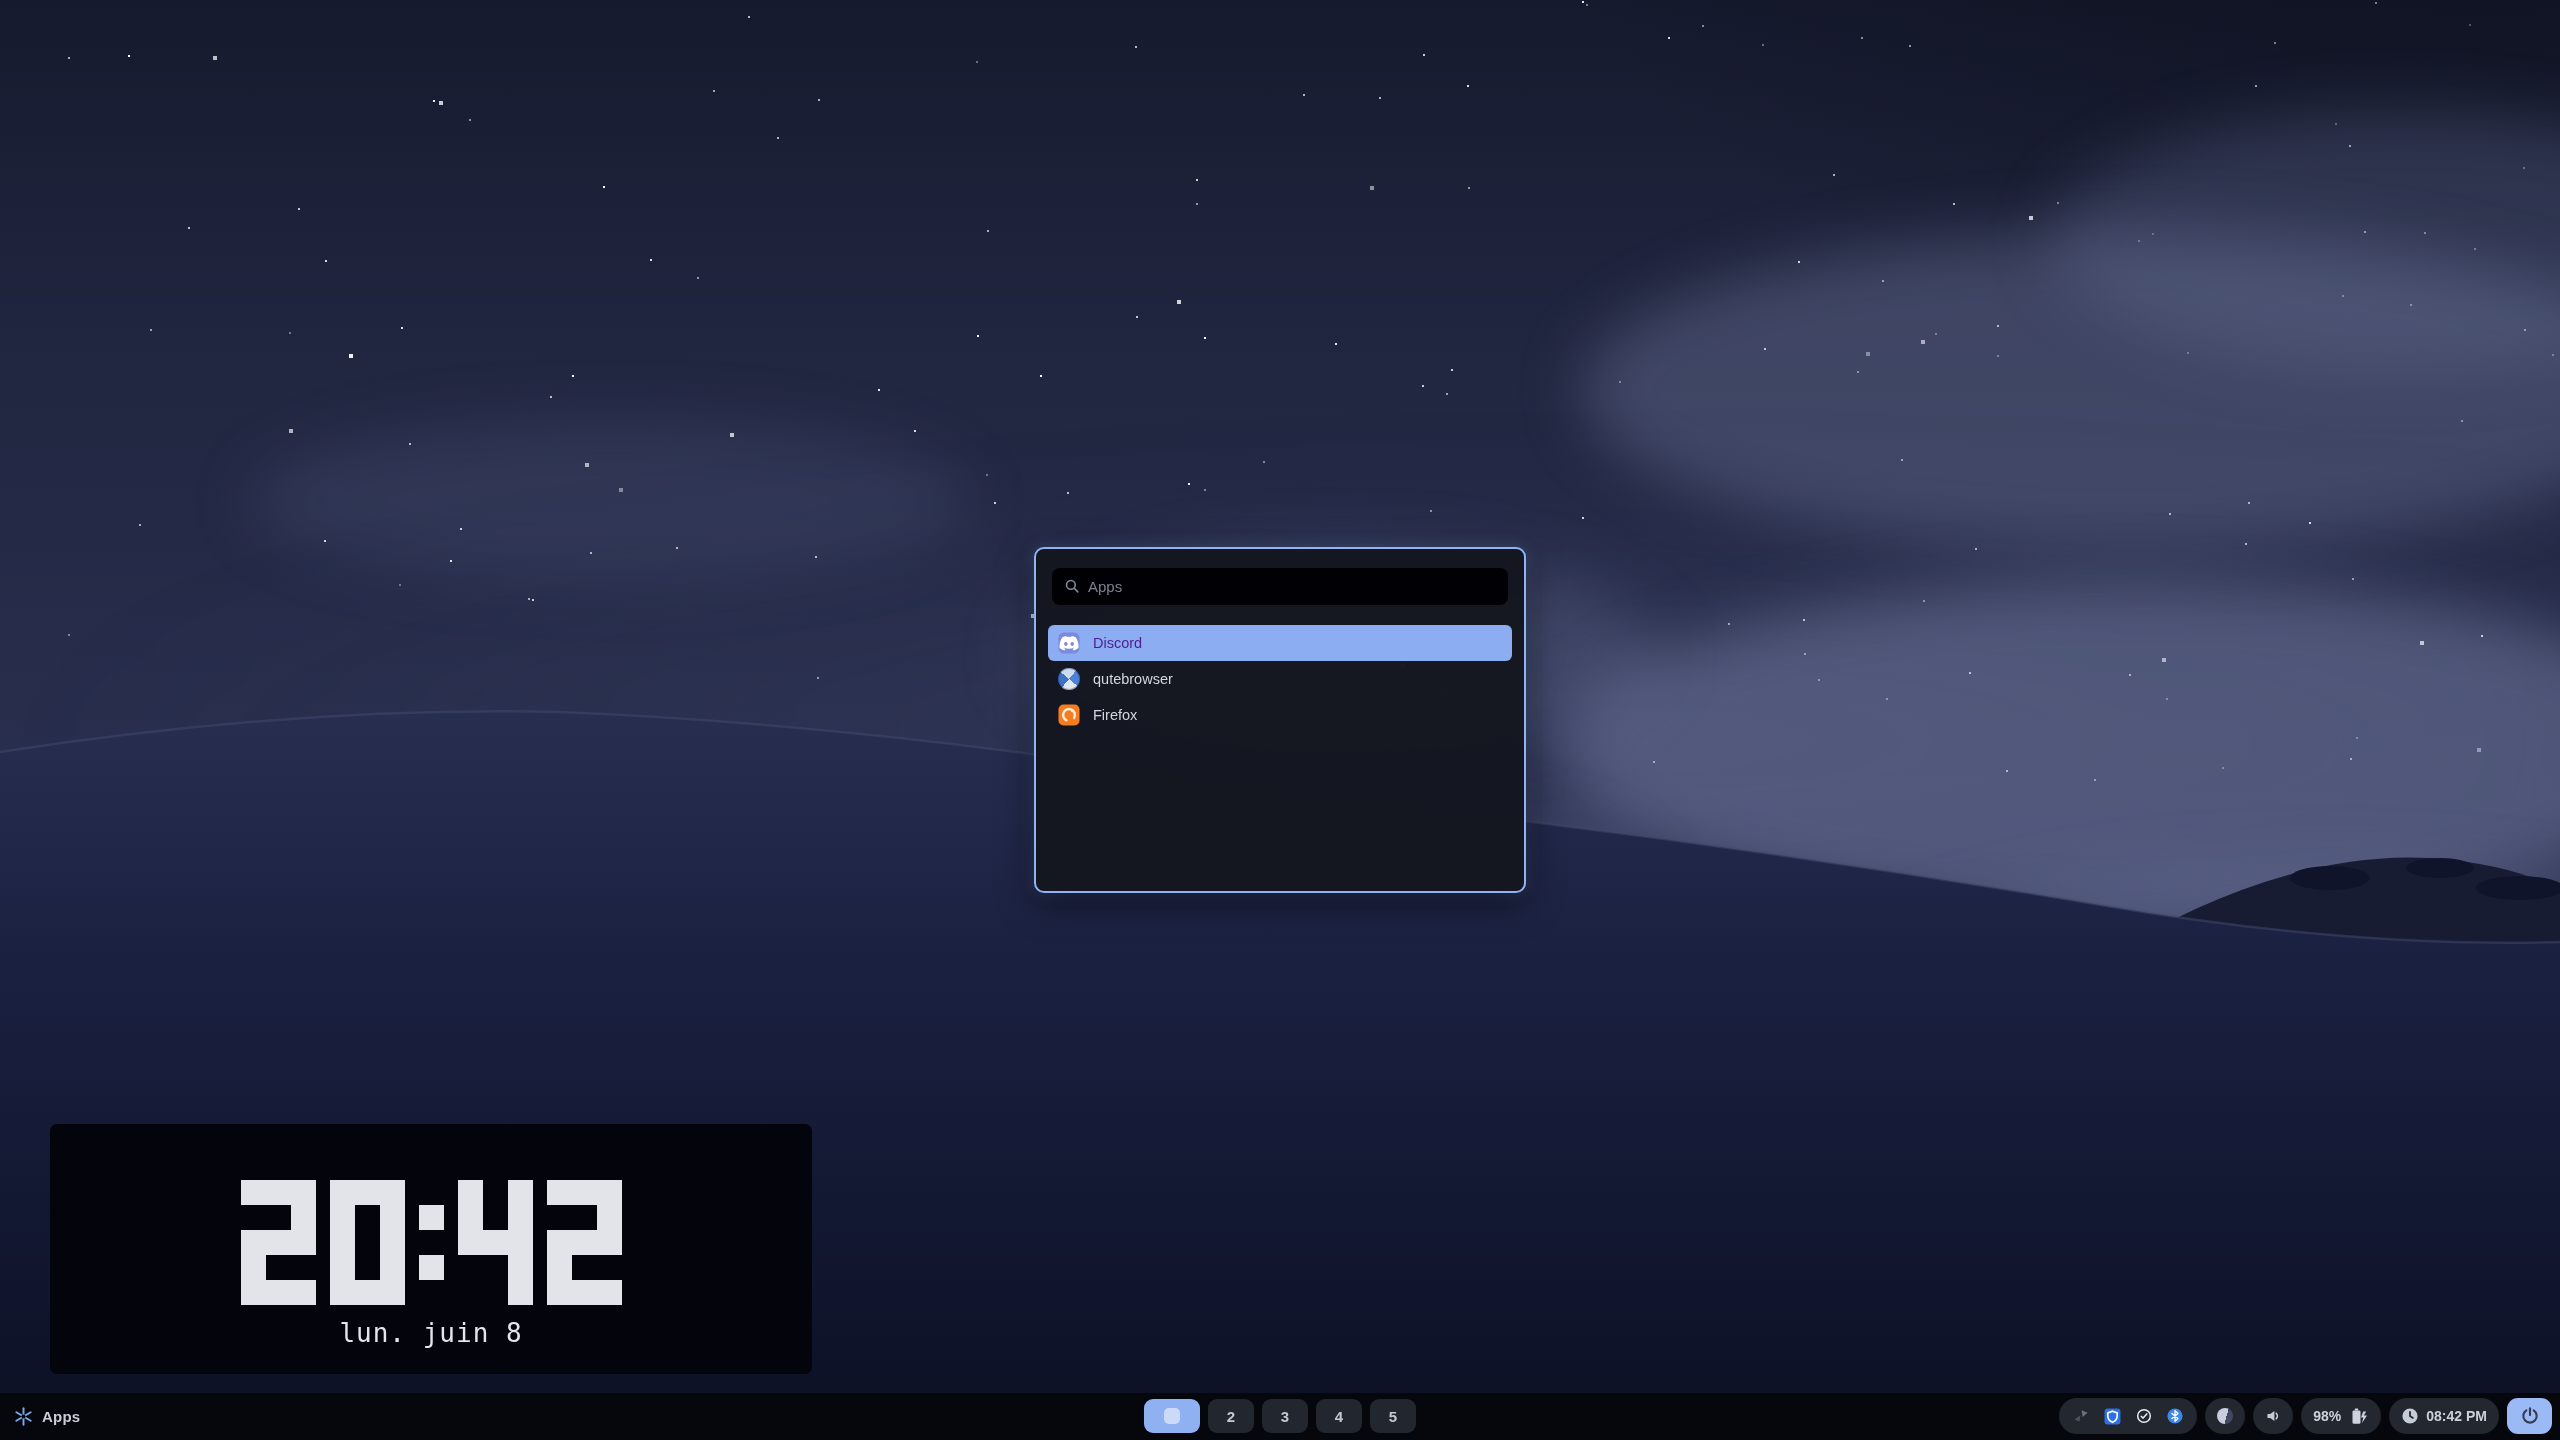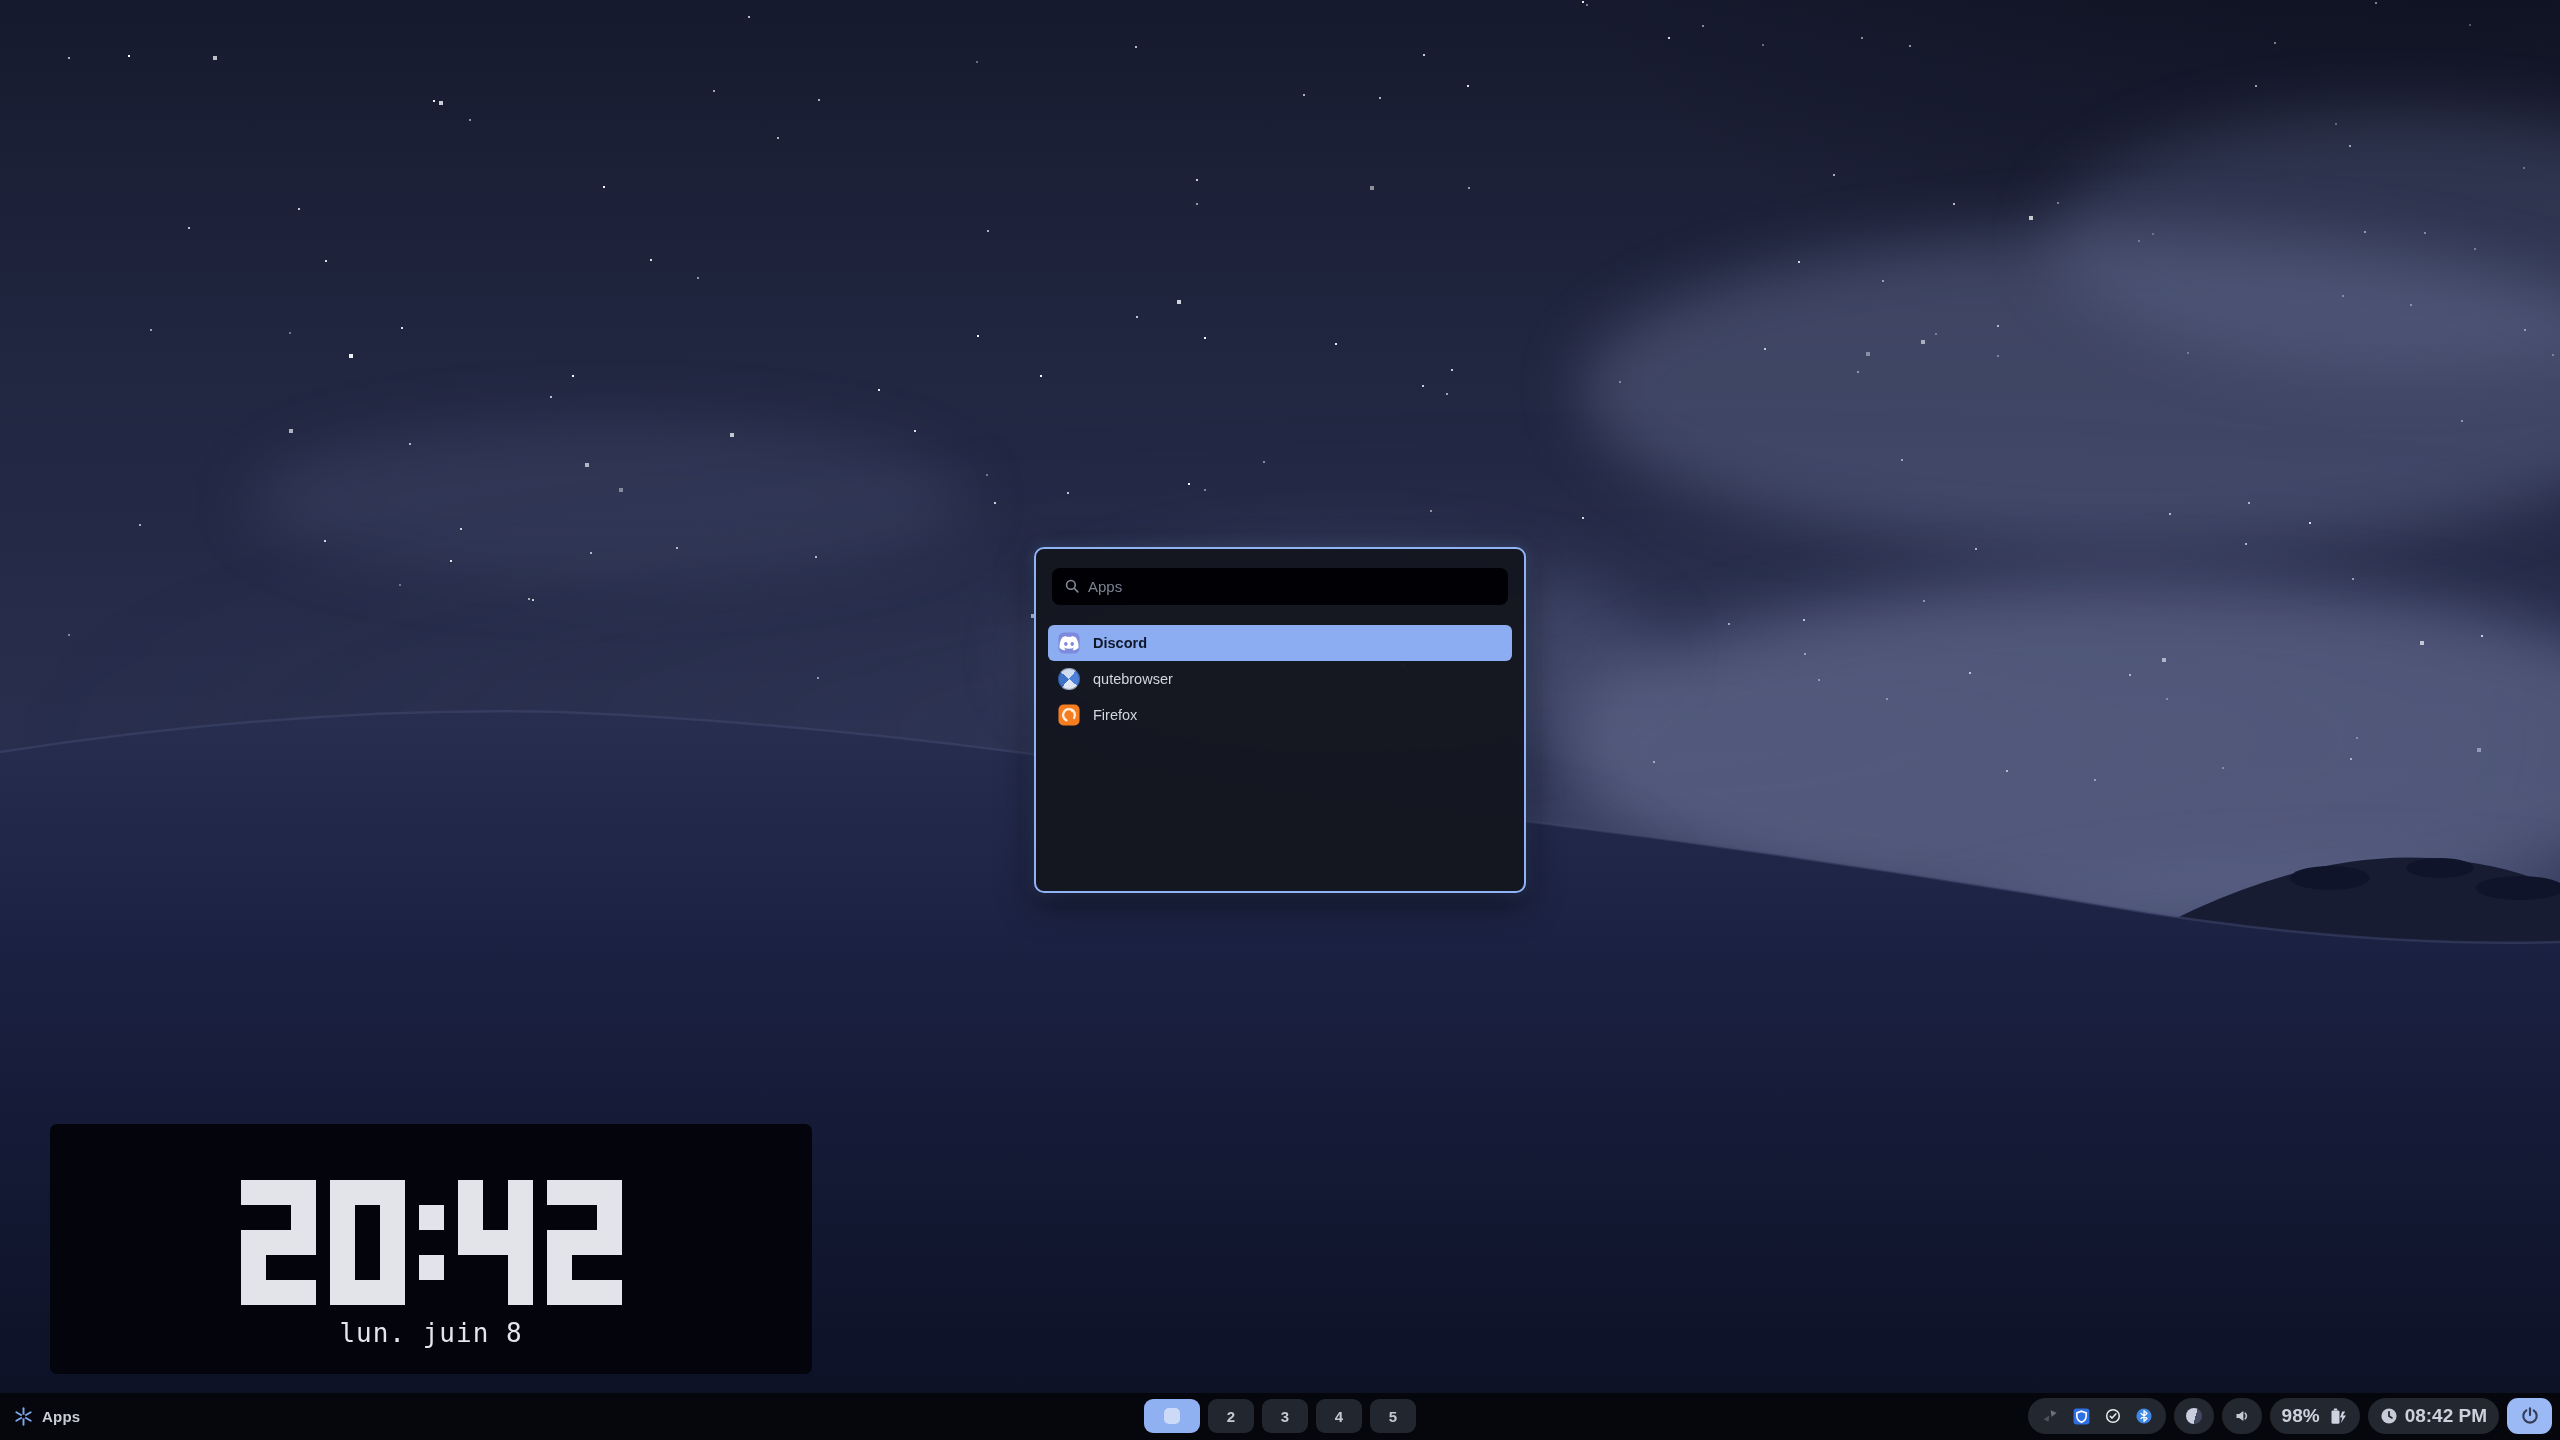--- a/index.html
+++ b/index.html
@@ -33,40 +33,40 @@
     box-shadow:0 10px 34px rgba(0,0,0,.55),0 0 16px rgba(120,160,240,.28);}
   .search-box{position:absolute;left:16px;right:16px;top:19px;height:37px;background:#010105;
     border-radius:8px;display:flex;align-items:center;padding:0 12px;box-sizing:border-box;gap:5px;}
   .search-box svg{flex:0 0 auto;}
   .search-input{flex:1;background:transparent;border:none;outline:none;color:#d0d4de;
     font-size:15px;font-family:"Liberation Sans",sans-serif;}
   .search-input::placeholder{color:#7c8292;}
   .app-list{position:absolute;left:12px;right:12px;top:76px;}
   .app-row{height:36px;display:flex;align-items:center;gap:13px;padding:0 10px;border-radius:6px;
     font-size:14.5px;color:#d2d6df;}
-  .app-row.selected{background:#8cadf2;color:#0f172a;font-weight:bold;}
+  .app-row.selected{background:#8cadf2;color:#4c1d95;}
   .app-icon{width:22px;height:22px;flex:0 0 auto;display:flex;align-items:center;justify-content:center;}
   .qb-icon{width:22px;height:22px;border-radius:50%;
     background:conic-gradient(from 40deg,#4d82d8 0 90deg,#dfe7f4 90deg 180deg,#3f72c6 180deg 270deg,#cfdcf0 270deg 360deg);
     box-shadow:inset 0 0 0 1px rgba(20,40,80,.35);}
   .nl-circle{width:16px;height:16px;border-radius:50%;
     background:linear-gradient(105deg,#c9cede 58%,#434960 58%);}
 
   
   .taskbar{position:absolute;left:0;top:1393px;width:2560px;height:47px;background:#05070d;}
   .bar-left{position:absolute;left:14px;top:0;height:47px;display:flex;align-items:center;gap:9px;}
   .apps-label{font-weight:bold;font-size:15px;color:#c9cdd6;letter-spacing:.2px;}
   .workspaces{position:absolute;left:50%;top:6px;transform:translateX(-50%);display:flex;gap:8px;}
   .ws{height:34px;min-width:46px;border-radius:9px;background:#22262f;color:#c3c9d4;
     font-weight:bold;font-size:15px;display:flex;align-items:center;justify-content:center;}
   .ws.active{min-width:56px;background:#8fb1f1;}
   .ws-dot{width:16px;height:16px;border-radius:5px;background:#ccdaf8;}
   .bar-right{position:absolute;right:8px;top:5px;display:flex;align-items:center;gap:8px;}
   .pill{height:36px;background:#23272f;border-radius:18px;display:flex;align-items:center;
-    gap:7px;padding:0 12px;color:#ccd2dd;font-weight:bold;font-size:19px;}
+    gap:7px;padding:0 12px;color:#ccd2dd;font-weight:bold;font-size:14px;}
   .tray-pill{gap:15px;padding:0 14px;}
   .power-btn{width:45px;height:36px;background:#9ab9f5;border-radius:11px;
     display:flex;align-items:center;justify-content:center;}
 </style>
 </head>
 <body>
 
 <div class="screen">
 
   <div class="sky"></div>

